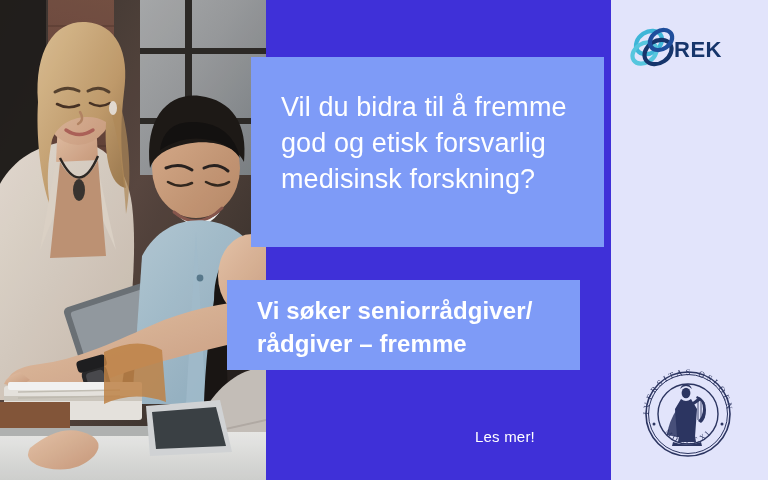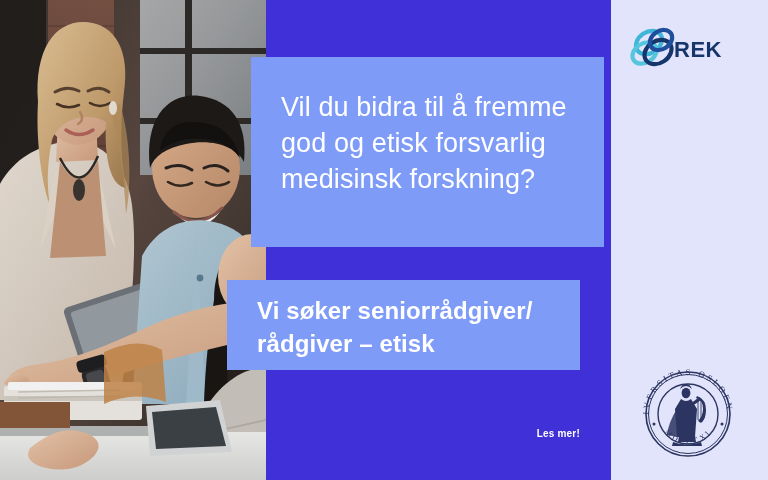--- a/index.html
+++ b/index.html
@@ -91,24 +91,24 @@
     letter-spacing: 0.1px;
     white-space: pre-line;
   }
 
   
   .cta {
     position: absolute;
     left: 430px;
     top: 428px;
     width: 150px;
-    text-align: right;
+    text-align: center;
     color: #ffffff;
-    font-size: 10px;
-    font-weight: 700;
+    font-size: 15px;
+    font-weight: 400;
     letter-spacing: 0.2px;
   }
 
   
   .rek-logo {
     position: absolute;
     left: 630px;
     top: 25px;
     width: 92px;
     height: 48px;
@@ -304,21 +304,21 @@
   <div class="light-panel"></div>
 
   <div class="headline-box">
     <p class="headline-text">Vil du bidra til å fremme
 god og etisk forsvarlig
 medisinsk forskning?</p>
   </div>
 
   <div class="subhead-box">
     <p class="subhead-text">Vi søker seniorrådgiver/
-rådgiver – etisk</p>
+rådgiver – fremme</p>
   </div>
 
   <div class="cta">Les mer!</div>
 
   <div class="rek-logo">
     <svg width="92" height="48" viewBox="0 0 92 48">
       <g fill="none" stroke-width="4.2">
         <ellipse cx="19" cy="17.5" rx="14" ry="10.5" transform="rotate(-34 19 17.5)" stroke="#3FB6D8"></ellipse>
         <ellipse cx="14.5" cy="28" rx="13" ry="9.5" transform="rotate(-34 14.5 28)" stroke="#56C6DE"></ellipse>
         <ellipse cx="28" cy="27" rx="14.5" ry="11" transform="rotate(-34 28 27)" stroke="#16356B"></ellipse>

